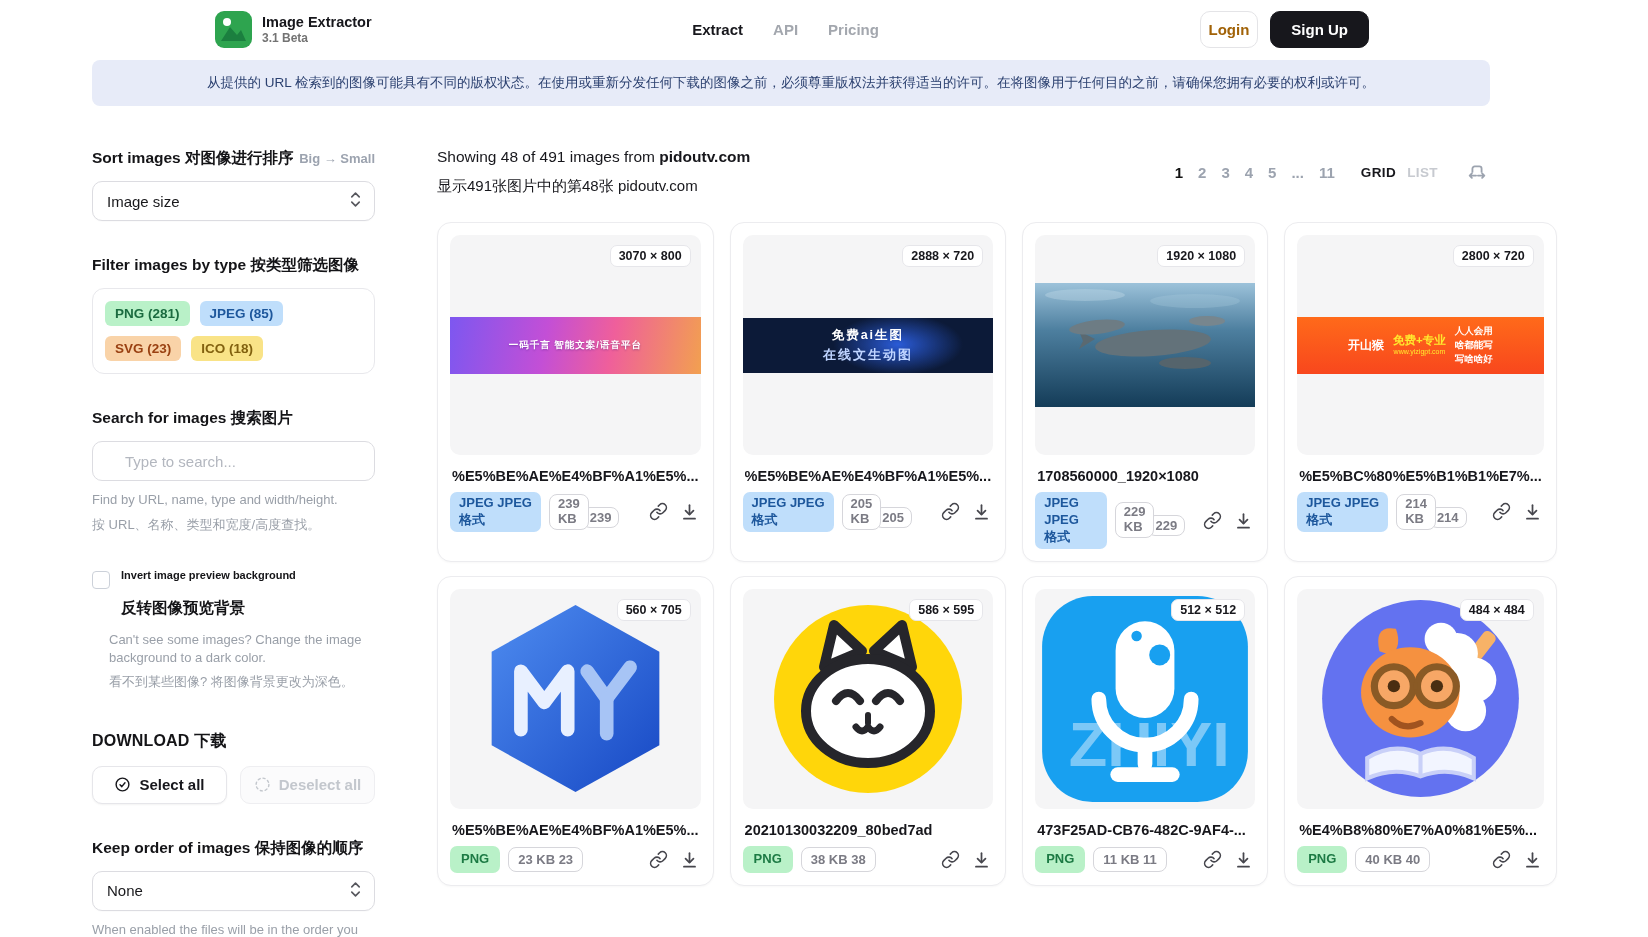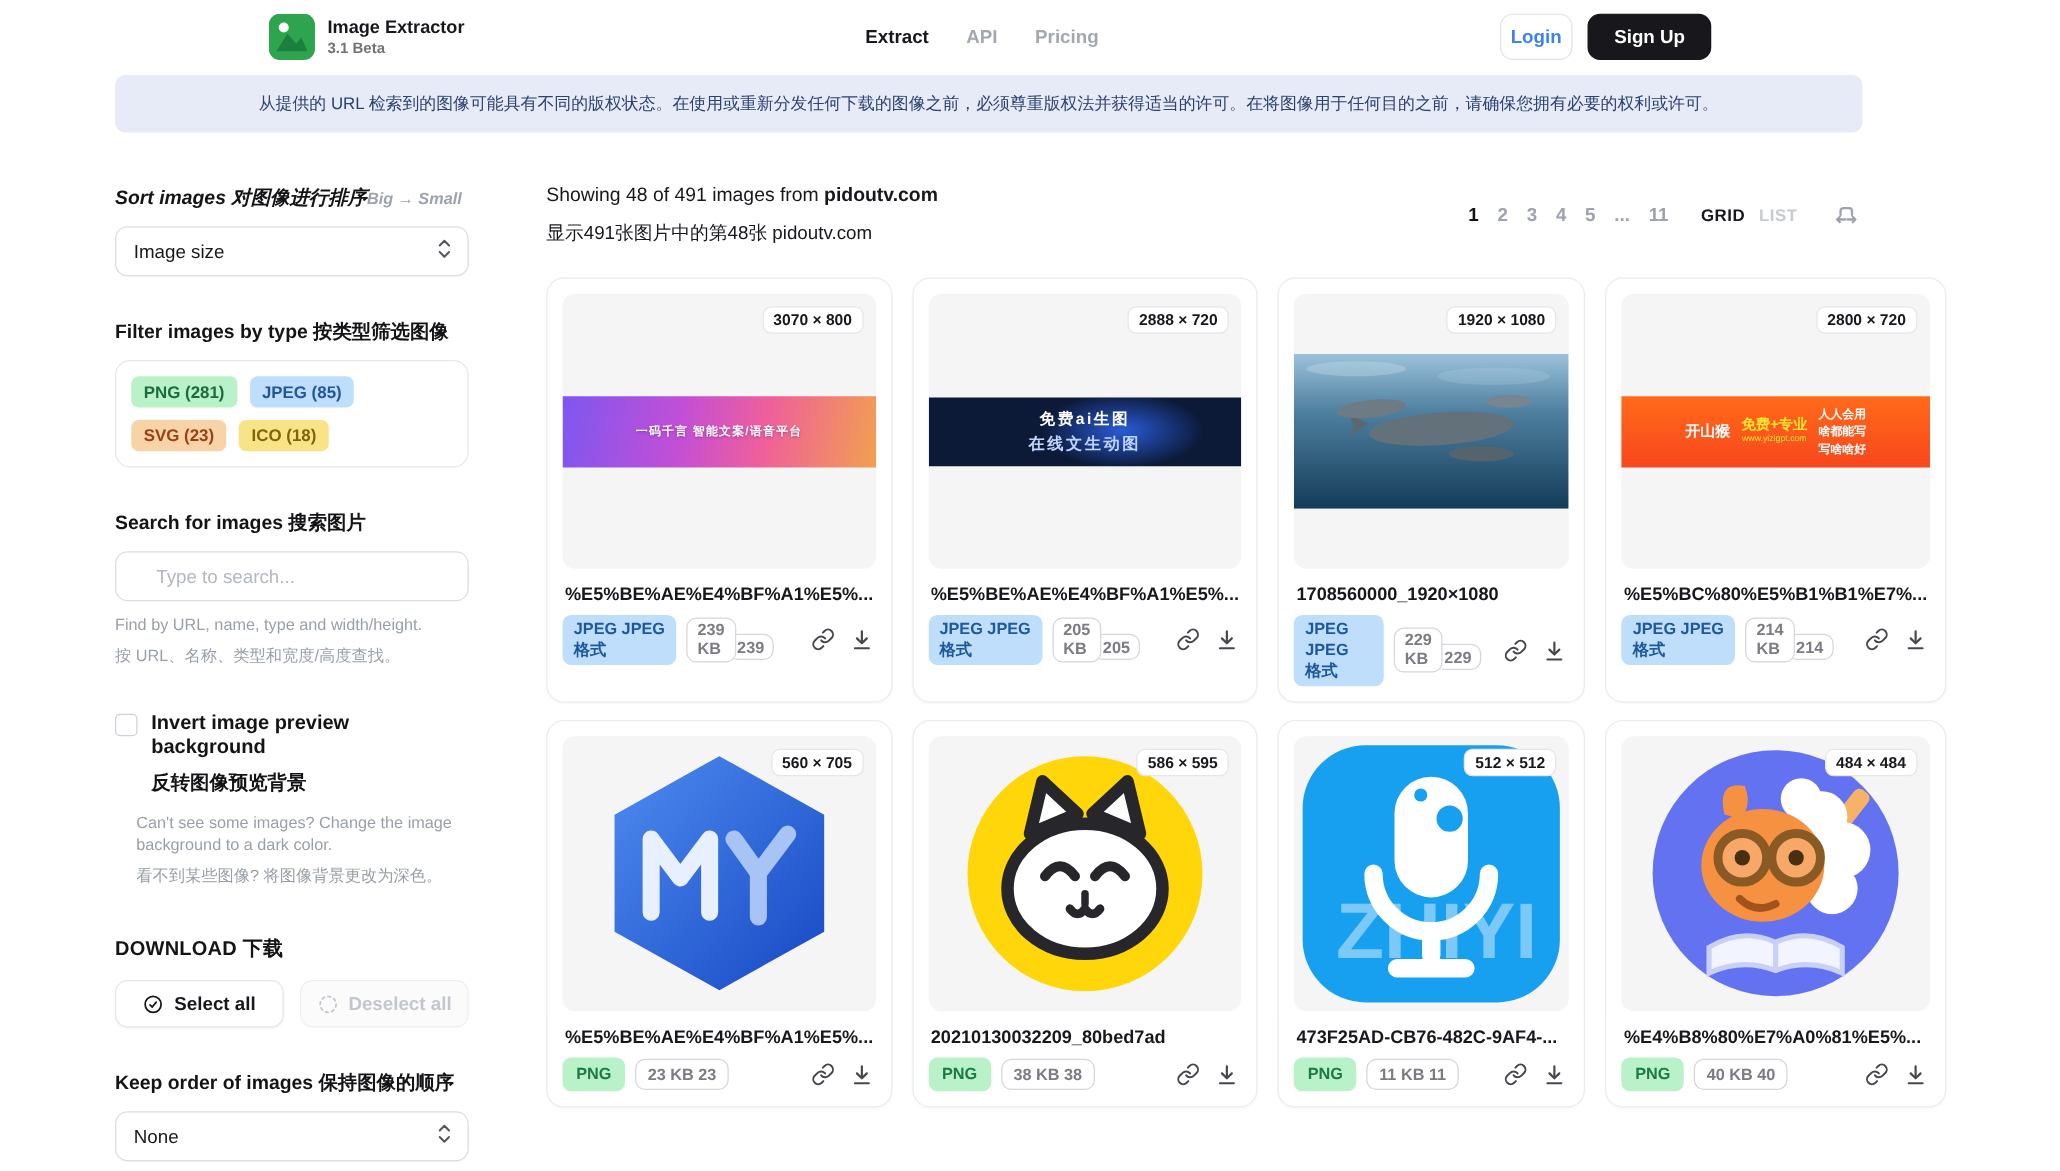--- a/index.html
+++ b/index.html
@@ -11,56 +11,56 @@
     padding:0 279px 0 215px; background:#fff; }
   .h-left { display:flex; align-items:center; gap:10px; }
   .logo-sq { width:37px; height:37px; display:inline-block; }
   .app-name { font-size:14.5px; font-weight:700; color:#17171c; }
   .app-ver { font-size:12px; font-weight:700; color:#737373; margin-top:1px; }
   .h-nav { display:flex; align-items:center; gap:30px; }
   .nav-item { font-size:15px; font-weight:600; color:#a3a7ae; cursor:pointer; }
   .nav-item.active { color:#17171c; }
   .h-right { display:flex; align-items:center; gap:12px; }
   .btn-login { background:#fff; border:1px solid #e4e4e7; border-radius:10px;
-    padding:9px 8px; font-size:15px; font-weight:600; color:#3b82f6; cursor:pointer; }
+    padding:9px 8px; font-size:15px; font-weight:600; color:#a16207; cursor:pointer; }
   .btn-signup { background:#17171c; border:1px solid #17171c; border-radius:10px;
     padding:9px 20px; font-size:15px; font-weight:600; color:#fff; cursor:pointer; }
 
   
   .notice { margin:2px 158px 0 92px; background:#e7ebf8; border-radius:8px;
     padding:14px 24px; text-align:center; font-size:13.5px; color:#2c4170; }
 
   
   .content { display:flex; gap:62px; padding:42px 158px 0 92px; align-items:flex-start; }
   .sidebar { width:283px; flex:none; }
   .main { flex:1; min-width:0; }
 
   
-  .side-title-row { display:flex; align-items:baseline;font-style:italic; }
+  .side-title-row { display:flex; justify-content:space-between; align-items:baseline; }
   .side-title { font-size:15.5px; font-weight:700; color:#141417; }
   .side-hint { font-size:13px; font-weight:600; color:#9ca3af; }
   .selectbox { position:relative; margin-top:12px; height:40px; border:1px solid #dcdce1;
     border-radius:10px; display:flex; align-items:center; padding:0 14px; font-size:15px;
     color:#18181b; background:#fff; cursor:pointer; box-shadow:0 1px 1px rgba(0,0,0,.02); }
   .selectbox .chev { position:absolute; right:12px; top:50%; transform:translateY(-50%);
     color:#55565c; }
   .filter-box { margin-top:12px; border:1px solid #e8e8ec; border-radius:12px;
     padding:12px; display:flex; flex-wrap:wrap; gap:10px; }
   .type-badge { font-size:13.5px; font-weight:700; padding:5px 10px; border-radius:6px;
     cursor:pointer; }
   .sec { margin-top:34px; }
   .search-input { margin-top:12px; width:100%; height:40px; border:1px solid #dcdce1;
     border-radius:10px; padding:0 32px; font-size:15px; color:#18181b; outline:none; }
   .search-input::placeholder { color:#b3b7bf; }
   .help { font-size:13px; color:#999fa8; margin-top:10px; line-height:1.35; }
   .help + .help { margin-top:7px; }
   .invert-row { display:flex; align-items:flex-start; gap:11px; margin-top:36px; }
   .checkbox { width:18px; height:18px; border:1.5px solid #ccd1d9; border-radius:4px;
     background:#fff; flex:none; margin-top:2px; cursor:pointer; }
-  .invert-label { font-size:16px; font-weight:600; color:#141417; line-height:1.2; }
+  .invert-label { font-size:11px; font-weight:600; color:#141417; line-height:1.2; }
   .invert-zh { font-size:15.5px; font-weight:600; color:#141417; margin:9px 0 0 29px; }
   .indent { margin-left:17px; }
   .dl-title { font-size:16px; font-weight:800; color:#141417; margin-top:40px; letter-spacing:.2px; }
   .dl-btns { display:flex; gap:13px; margin-top:14px; }
   .dl-btn { flex:1; height:38px; border:1px solid #e6e6ea; border-radius:10px; background:#fff;
     display:flex; align-items:center; justify-content:center; gap:8px; font-size:15px;
     font-weight:600; color:#17171c; cursor:pointer; box-shadow:0 1px 2px rgba(0,0,0,.05); }
   .dl-btn.disabled { color:#c3c7cd; background:#fbfbfc; border-color:#eeeef1; box-shadow:none;
     cursor:default; }
 

